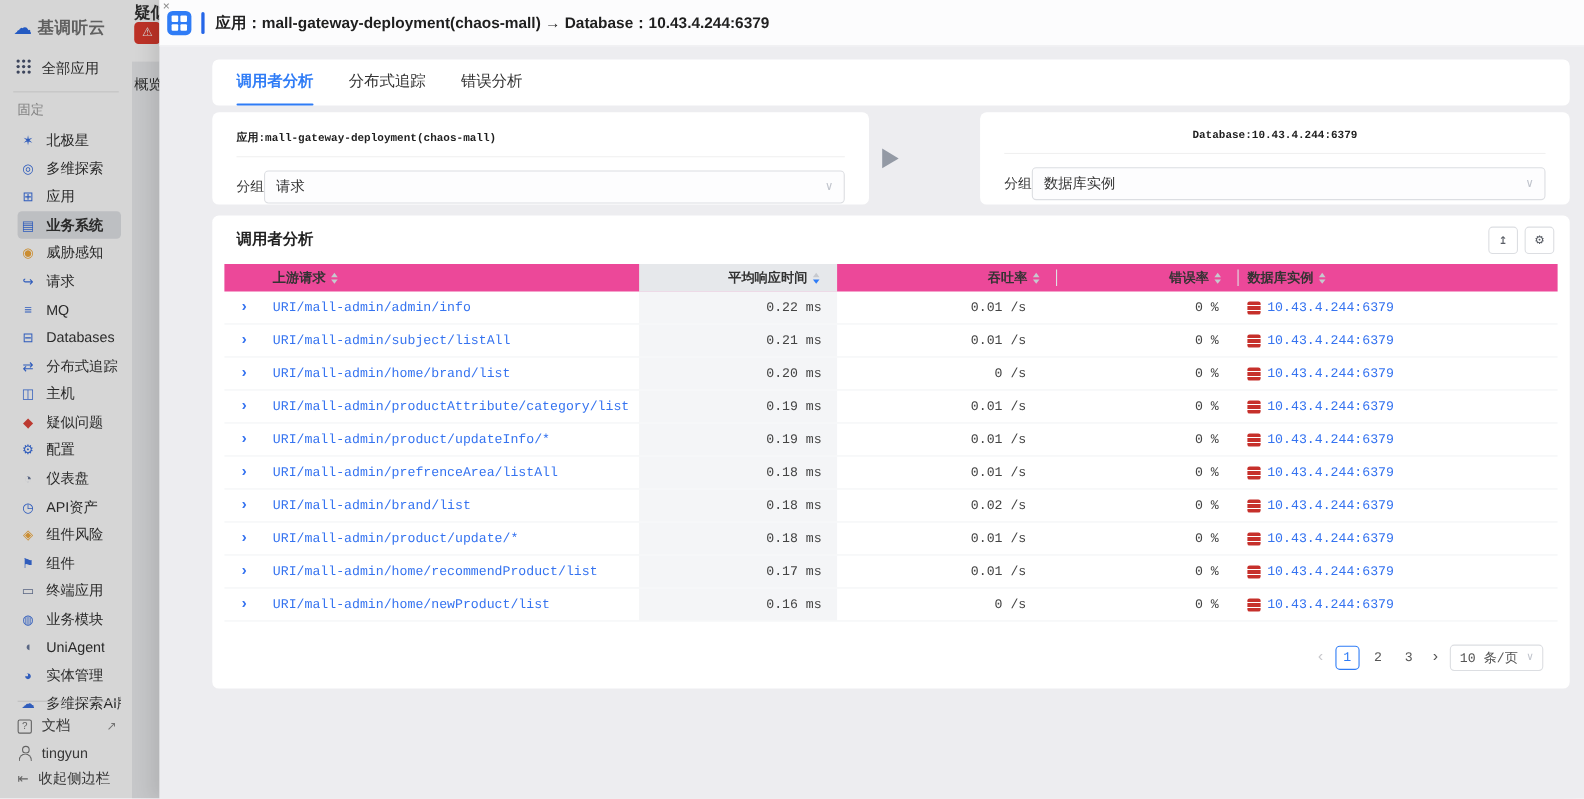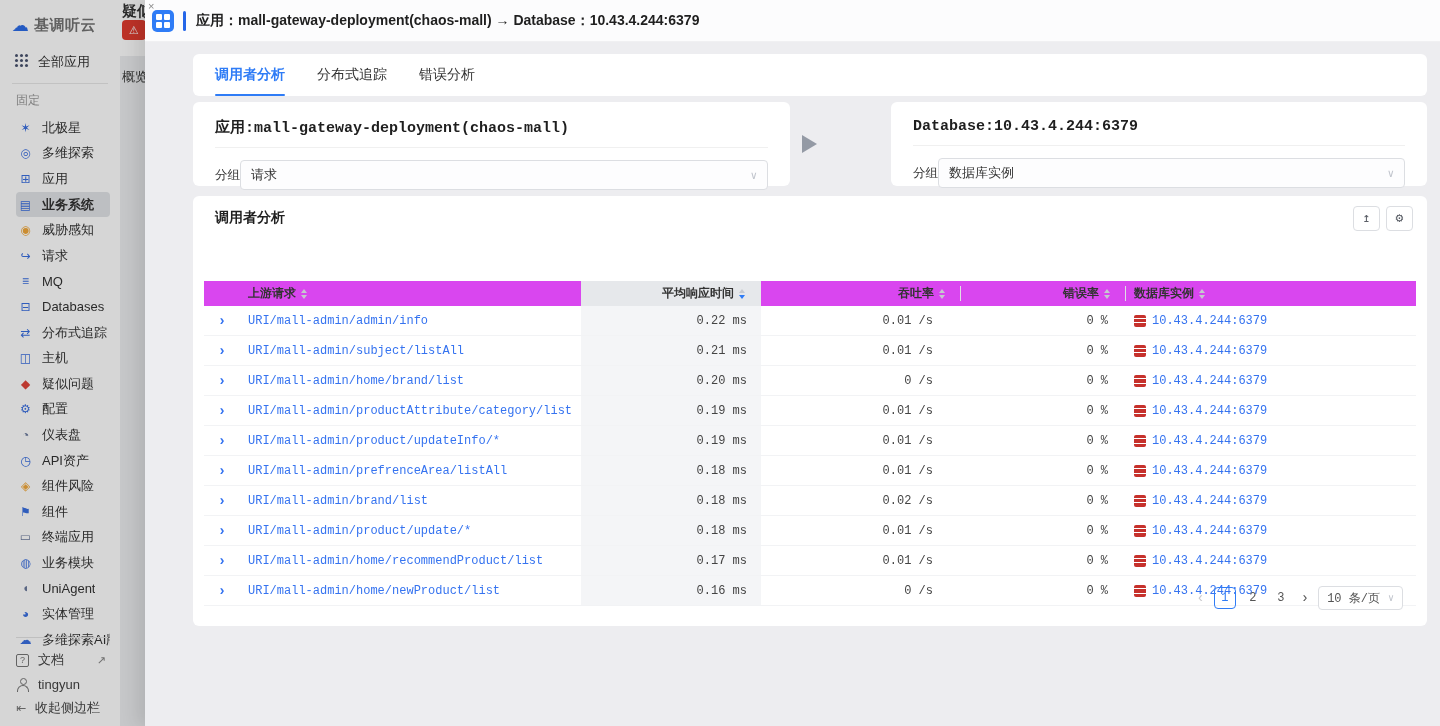--- a/index.html
+++ b/index.html
@@ -57,40 +57,40 @@
   .drawer-body { position:absolute; left:0; top:48px; width:1295px; height:684px;font-family:Liberation Mono, monospace; }
 
   .tabs-panel { position:absolute; left:48px; right:13px; top:6px; height:42px; background:#fff; border-radius:6px;
     display:flex; align-items:center; gap:32px; padding:0 22px; }
   .tab { position:relative; height:42px; line-height:42px; font-size:14px; color:#333; cursor:pointer; }
   .tab.active { color:#2f7cf6; font-weight:bold; }
   .tab.active::after { content:""; position:absolute; left:0; right:0; bottom:0; height:2px; background:#2f7cf6; border-radius:1px; }
 
   .card { position:absolute; top:54px; height:84px; background:#fff; border-radius:6px; padding:10px 22px 0 22px; }
   .card-left { left:48px; width:597px; }
-  .card-right { right:13px; width:536px; }
-  .card-title { font-size:15px; font-weight:bold; color:#1f1f1f; padding:6px 0 10px 0; border-bottom:1px solid #f0f0f0; white-space:nowrap; }
+  .card-right { right:13px; width:536px;text-align:center; }
+  .card-title { font-size:10px; font-weight:bold; color:#1f1f1f; padding:6px 0 10px 0; border-bottom:1px solid #f0f0f0; white-space:nowrap; }
   .group-row { display:flex; align-items:center; margin-top:12px; }
   .group-label { font-size:12.5px; color:#333; flex:none; }
   .select { flex:1; height:30px; border:1px solid #dcdee2; border-radius:4px; background:#fdfdfe; display:flex; align-items:center;
     justify-content:space-between; padding:0 10px; font-size:13px; color:#333; cursor:pointer; }
   .select .caret { color:#c0c4cc; font-size:11px; }
   .flow-arrow { position:absolute; left:657px; top:87px; width:0; height:0;
     border-top:9px solid transparent; border-bottom:9px solid transparent; border-left:15px solid #949aa5; }
 
   .table-panel { position:absolute; left:48px; right:13px; top:148px; height:430px; background:#fff; border-radius:6px; }
   .panel-head { height:44px; display:flex; align-items:center; justify-content:space-between; padding:0 14px 0 22px; }
   .panel-title { font-size:14px; font-weight:bold; color:#1f1f1f; }
   .icon-btns { display:flex; gap:6px; }
   .icon-btn { width:27px; height:25px; border:1px solid #dcdee2; border-radius:4px; background:#fff; color:#5a5e66;
     font-size:13px; line-height:23px; text-align:center; cursor:pointer; }
 
   .tbl { margin:0 11px; font-size:12px; }
   .tbl-header, .tbl-row { display:grid; grid-template-columns:36px 341px 180px 200px 165px 1fr; align-items:stretch; }
-  .tbl-header { height:25px; background:#d946ef; color:#333; font-weight:bold;margin-top:41px; }
+  .tbl-header { height:25px; background:#ec4899; color:#333; font-weight:bold; }
   .th { display:flex; align-items:center; position:relative;padding-left:14px; }
   .th.right { justify-content:flex-end; padding-right:16px; }
   .th.left { padding-left:8px; }
   .th.band { background:#e6e8eb; }
   .th.divider::after { content:""; position:absolute; right:0; top:5px; width:1px; height:15px; background:#dfe0e3; }
   .sort { display:inline-flex; flex-direction:column; margin-left:5px; }
   .sort i { display:block; width:0; height:0; border-left:3.5px solid transparent; border-right:3.5px solid transparent; }
   .sort .up { border-bottom:4px solid #c6c9cf; margin-bottom:2px; }
   .sort .down { border-top:4px solid #c6c9cf; }
   .sort .down.on { border-top-color:#2f7cf6; }

